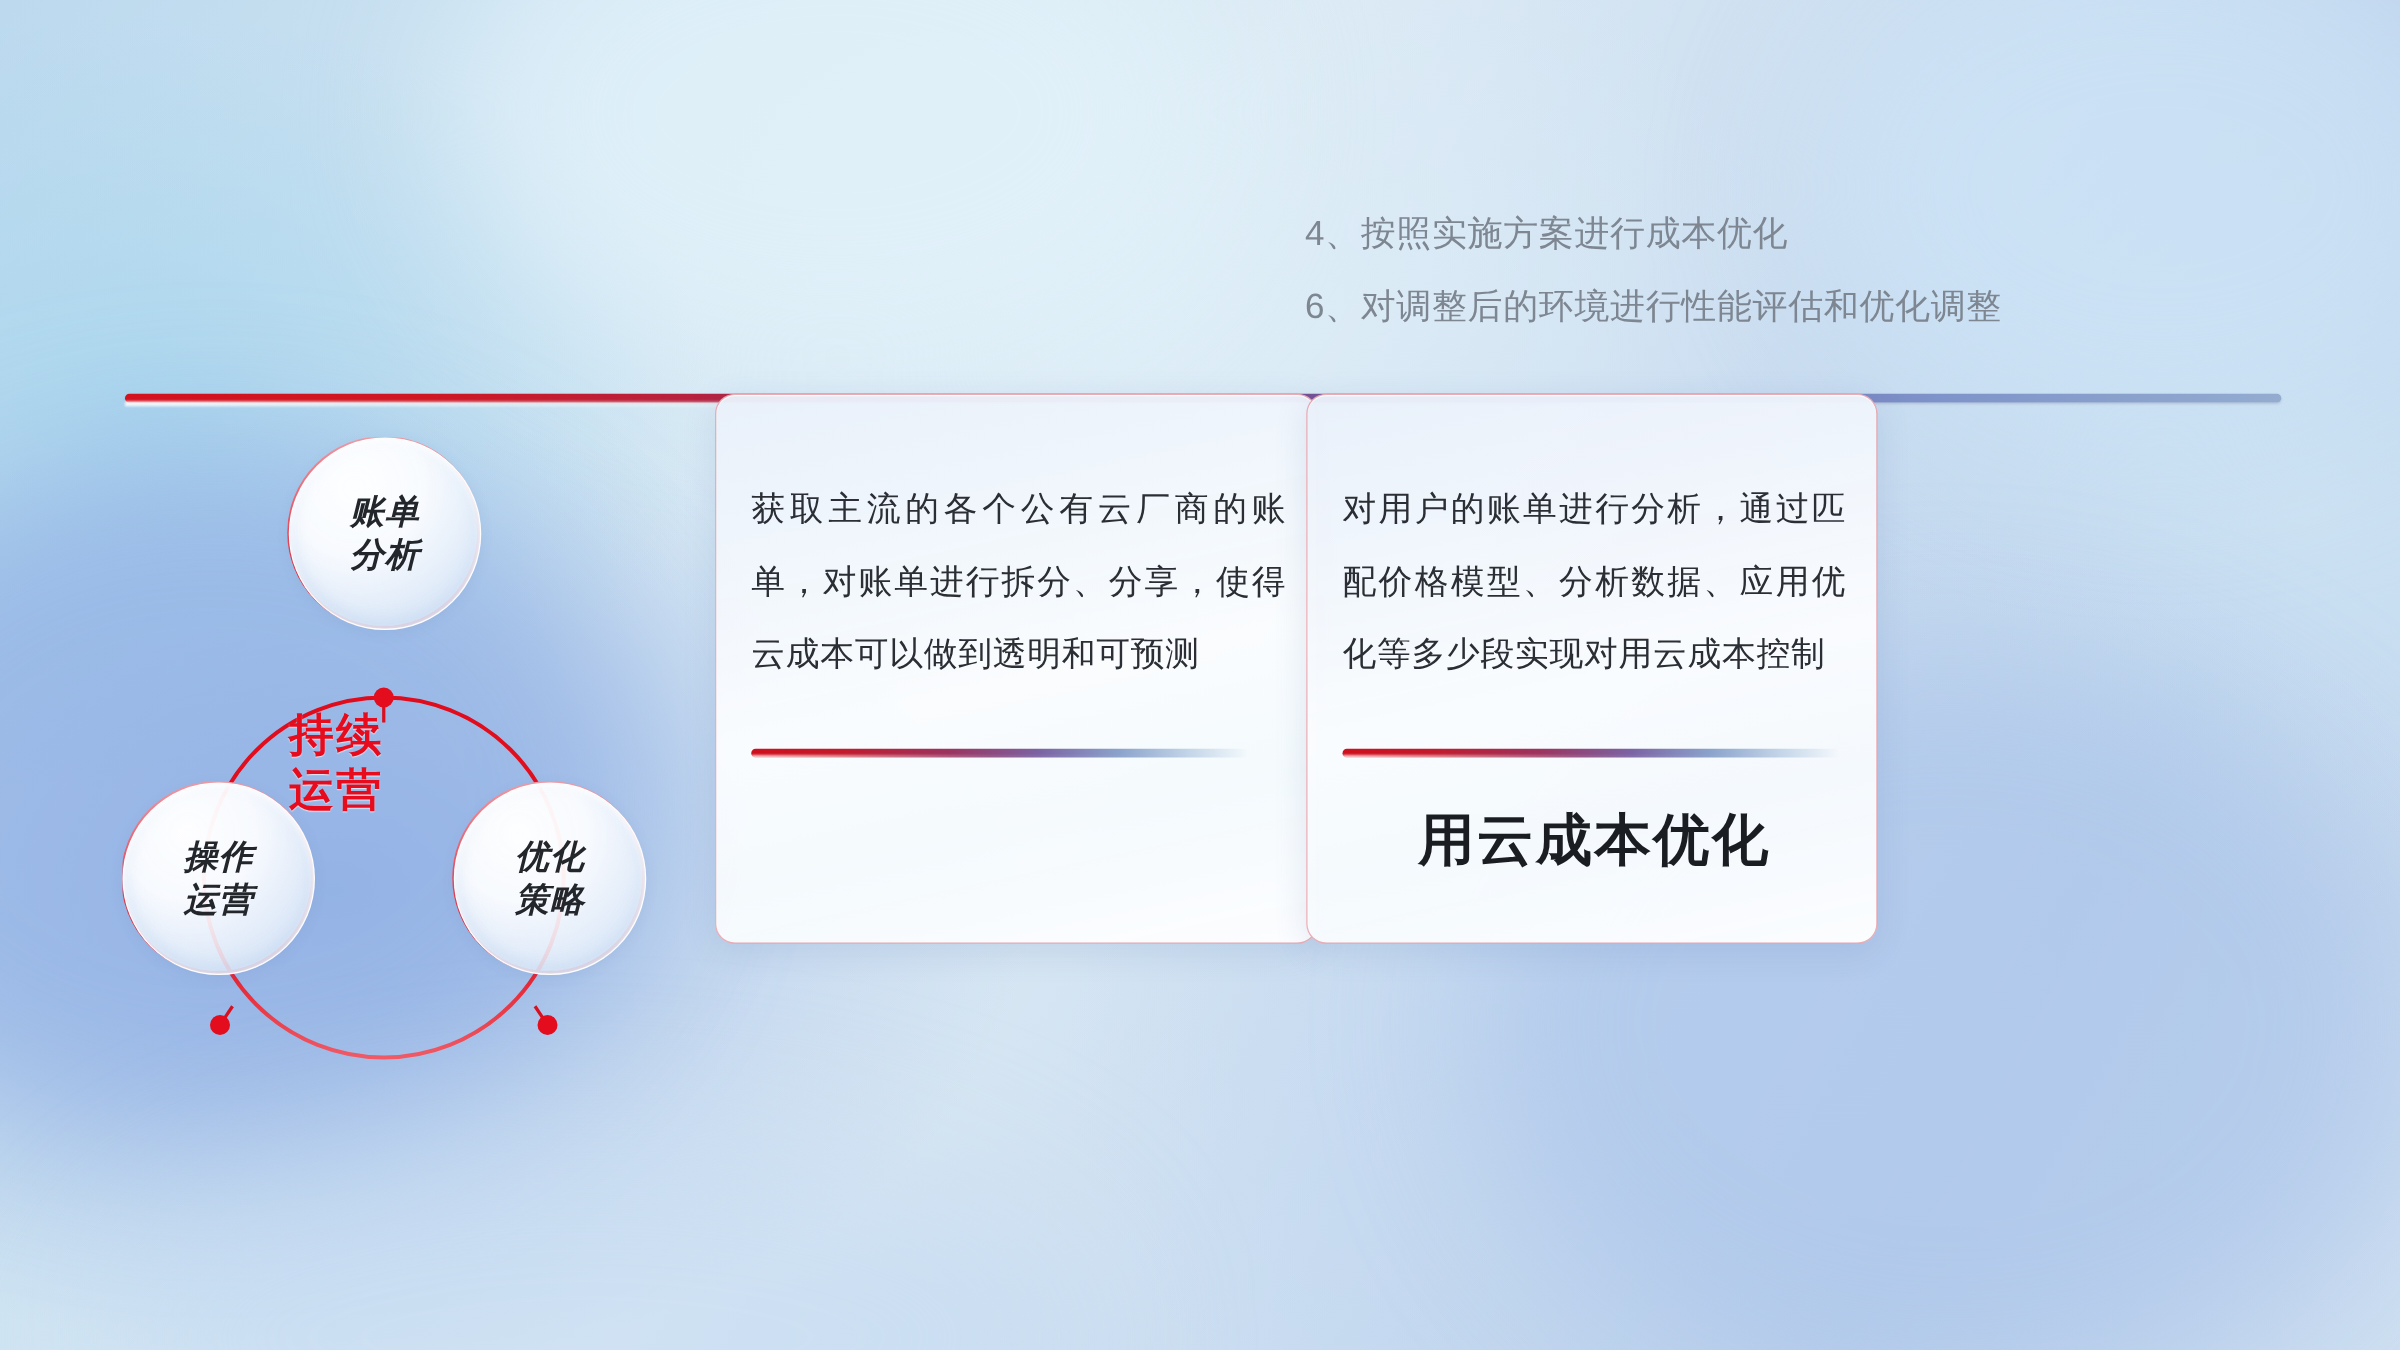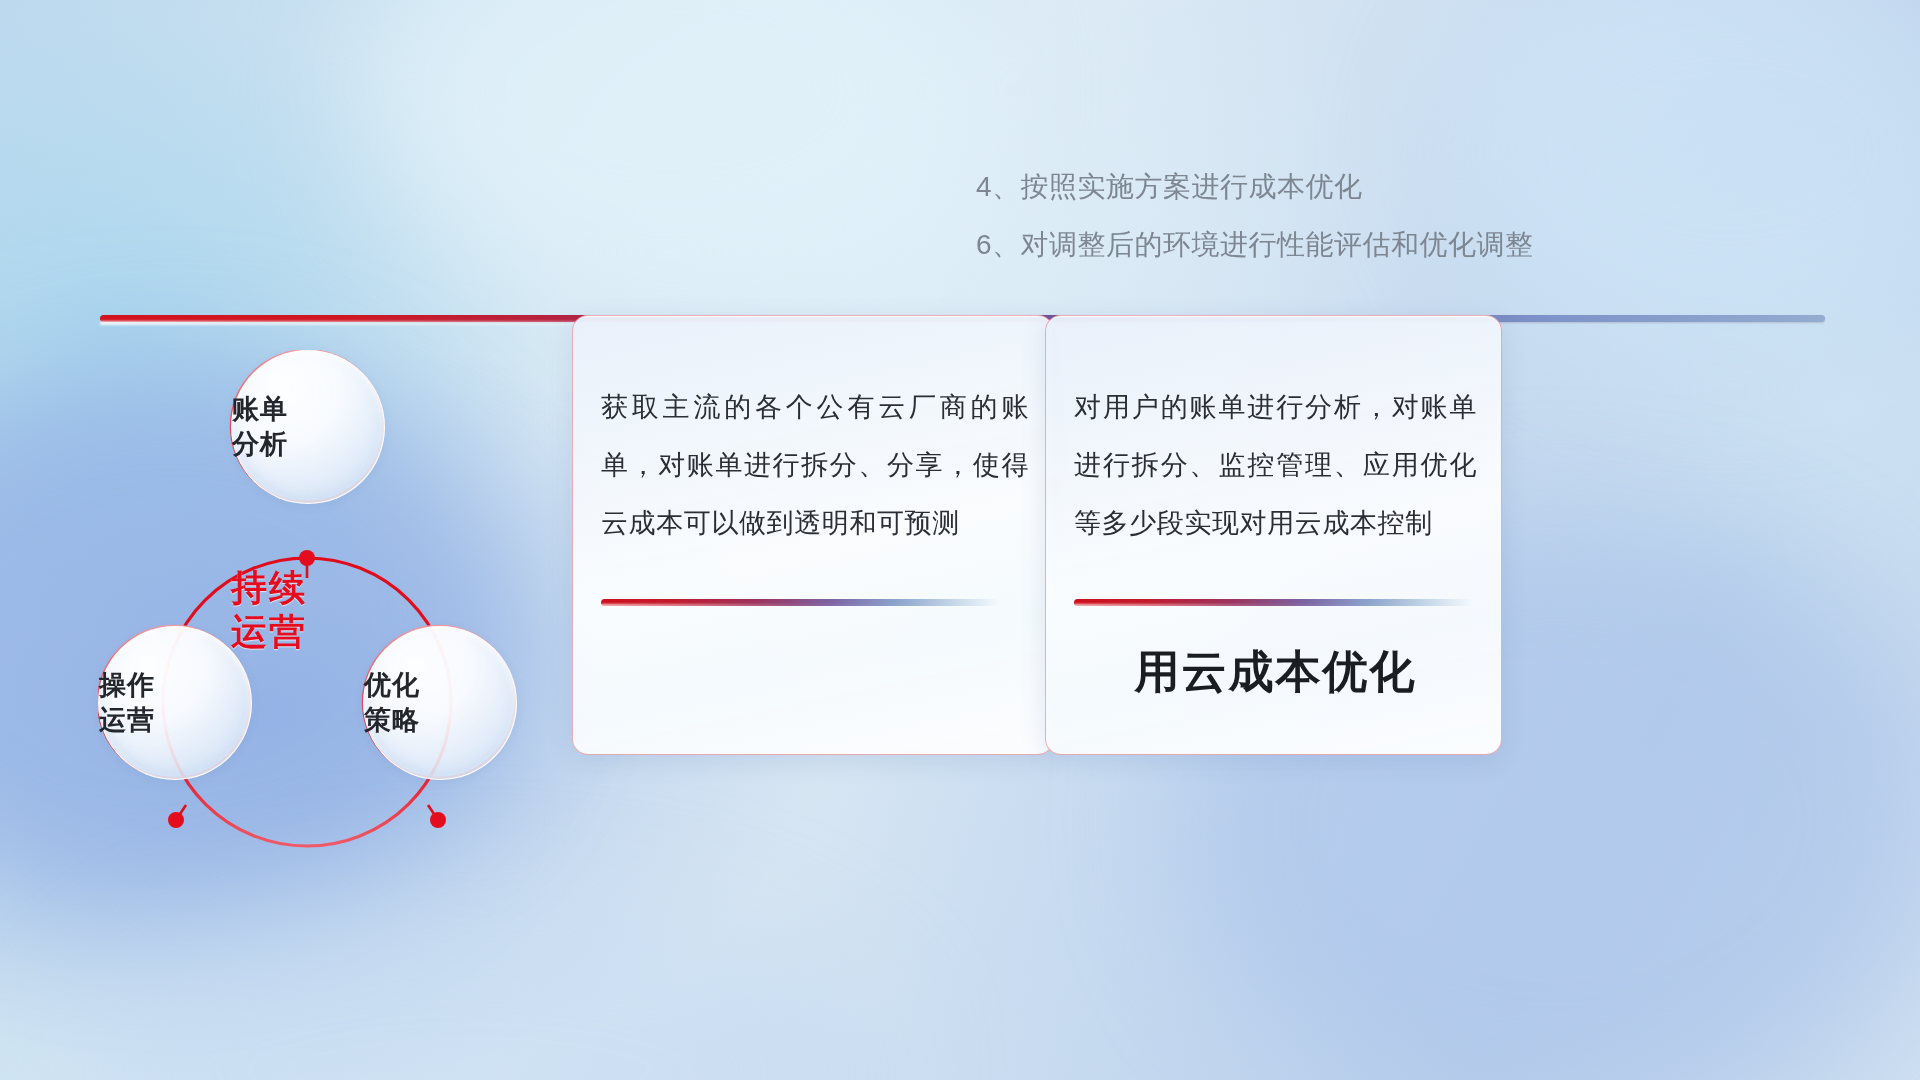--- a/index.html
+++ b/index.html
@@ -49,21 +49,21 @@
   }
   .steps-col {
     position: absolute;
     color: #7d8691;
     font-size: 28px;
     line-height: 58px;
     letter-spacing: 0.5px;
     white-space: nowrap;
   }
   .steps-col.left  { left: 150px;  top: 4px; }
-  .steps-col.right { left: 976px; top: 62px; }
+  .steps-col.right { left: 1044px; top: 62px; }
   .step-line { display: block; }
 
   
   .divider {
     position: absolute;
     left: 100px;
     top: 315px;
     width: 1725px;
     height: 7px;
     border-radius: 4px;
@@ -102,21 +102,23 @@
     border-radius: 50%;
     background:
       radial-gradient(circle at 34% 26%, rgba(255,255,255,0.98) 0%, rgba(252,253,255,0.95) 36%, rgba(230,239,250,0.86) 74%, rgba(216,230,247,0.80) 100%);
     box-shadow:
       inset 0 2px 6px rgba(255,255,255,0.95),
       inset 0 -6px 14px rgba(180,205,235,0.40),
       0 2px 10px rgba(90,120,170,0.12);
     border: 1px solid rgba(255,255,255,0.95);
     display: flex;
     align-items: center;
+    justify-content: center;
     text-align: center;
+    font-style: italic;
   }
   .bubble-label {
     font-size: 27px;
     font-weight: bold;
     color: #23262b;
     line-height: 1.28;
     letter-spacing: 1px;
   }
   .bubble-top    { left: 133px; top: 0px;   width: 152px; height: 152px; }
   .bubble-left   { left: 0px;   top: 276px; width: 152px; height: 152px; }
@@ -294,18 +296,18 @@
       </div>
     </div>
   </div>
 
   <div class="card card-1">
     <div class="card-body">获取主流的各个公有云厂商的账单，对账单进行拆分、分享，使得云成本可以做到透明和可预测</div>
     <div class="card-rule"></div>
   </div>
 
   <div class="card card-2">
-    <div class="card-body">对用户的账单进行分析，对账单进行拆分、监控管理、应用优化等多少段实现对用云成本控制</div>
+    <div class="card-body">对用户的账单进行分析，通过匹配价格模型、分析数据、应用优化等多少段实现对用云成本控制</div>
     <div class="card-rule"></div>
     <div class="card-title">用云成本优化</div>
   </div>
 
 </div>
 
 </body></html>

